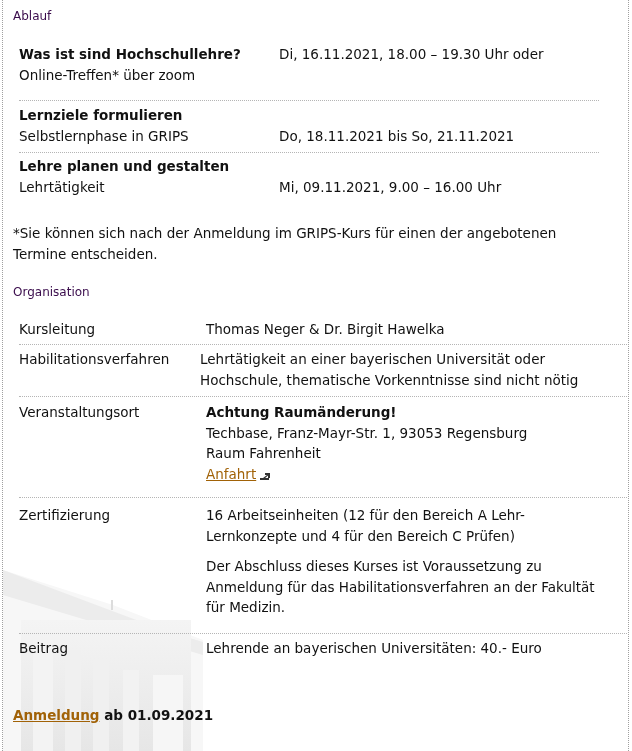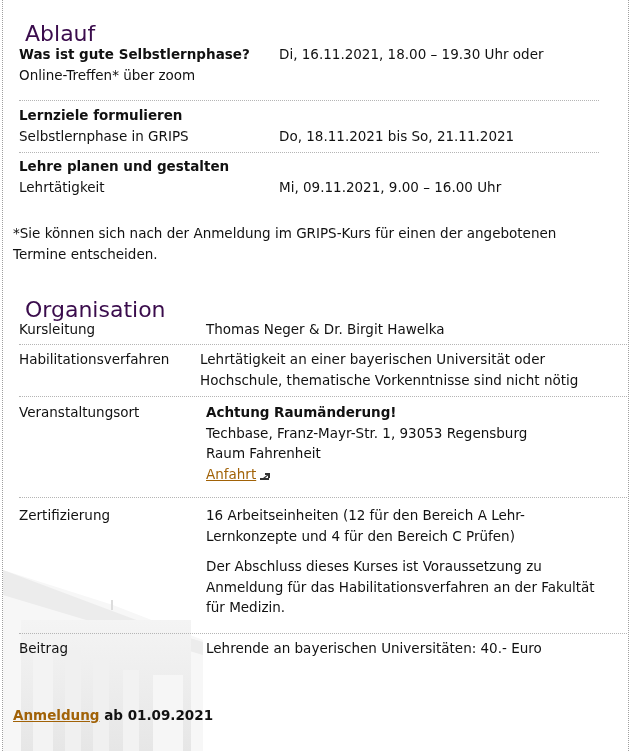--- a/index.html
+++ b/index.html
@@ -17,22 +17,22 @@
     border-right: 1px dotted #a0a0a0;
     box-sizing: border-box;
     overflow: hidden;
   }
   .bg-building {
     position: absolute; left: 0; top: 560px; width: 200px; height: 191px;
     pointer-events: none;
   }
   .content { position: absolute; left: 10px; top: 0; width: 590px; }
   h2 {
-    font-weight: normal; font-size: 22px; color: #3a0c4c;
-    margin: 12px; position: absolute; left: 0;
+    font-weight: normal; font-size: 12px; color: #3a0c4c;
+    margin: 0; position: absolute; left: 0;
   }
   .row { position: absolute; left: 6px; width: 580px; }
   .sep { position: absolute; left: 6px; height: 0; border-top: 1px dotted #b5b5b5; }
   .lbl { position: absolute; left: 0; }
   .val { position: absolute; }
   .line { height: 20.5px; line-height: 20.5px; white-space: nowrap; }
   b, .bold { font-weight: bold; }
   a { color: #a16207; text-decoration: underline; }
   .ext-icon { display: inline-block; width: 11px; height: 8px; margin-left: 4px; vertical-align: -1px; }
 </style>
@@ -57,21 +57,21 @@
     <rect x="150" y="115" width="30" height="76" fill="#f6f6f6"></rect>
     <rect x="108" y="40" width="2" height="10" fill="#dcdcdc"></rect>
   </svg>
 
   <div class="content">
 
     <h2 style="top:9px">Ablauf</h2>
 
     <div class="row" style="top:44px">
       <div class="lbl">
-        <div class="line bold">Was ist gute Selbstlernphase?</div>
+        <div class="line bold">Was ist sind Hochschullehre?</div>
         <div class="line">Online-Treffen* über zoom</div>
       </div>
       <div class="val" style="left:260px">
         <div class="line">Di, 16.11.2021, 18.00 – 19.30 Uhr oder</div>
       </div>
     </div>
     <div class="sep" style="top:100px; width:580px"></div>
 
     <div class="row" style="top:105px">
       <div class="lbl">

